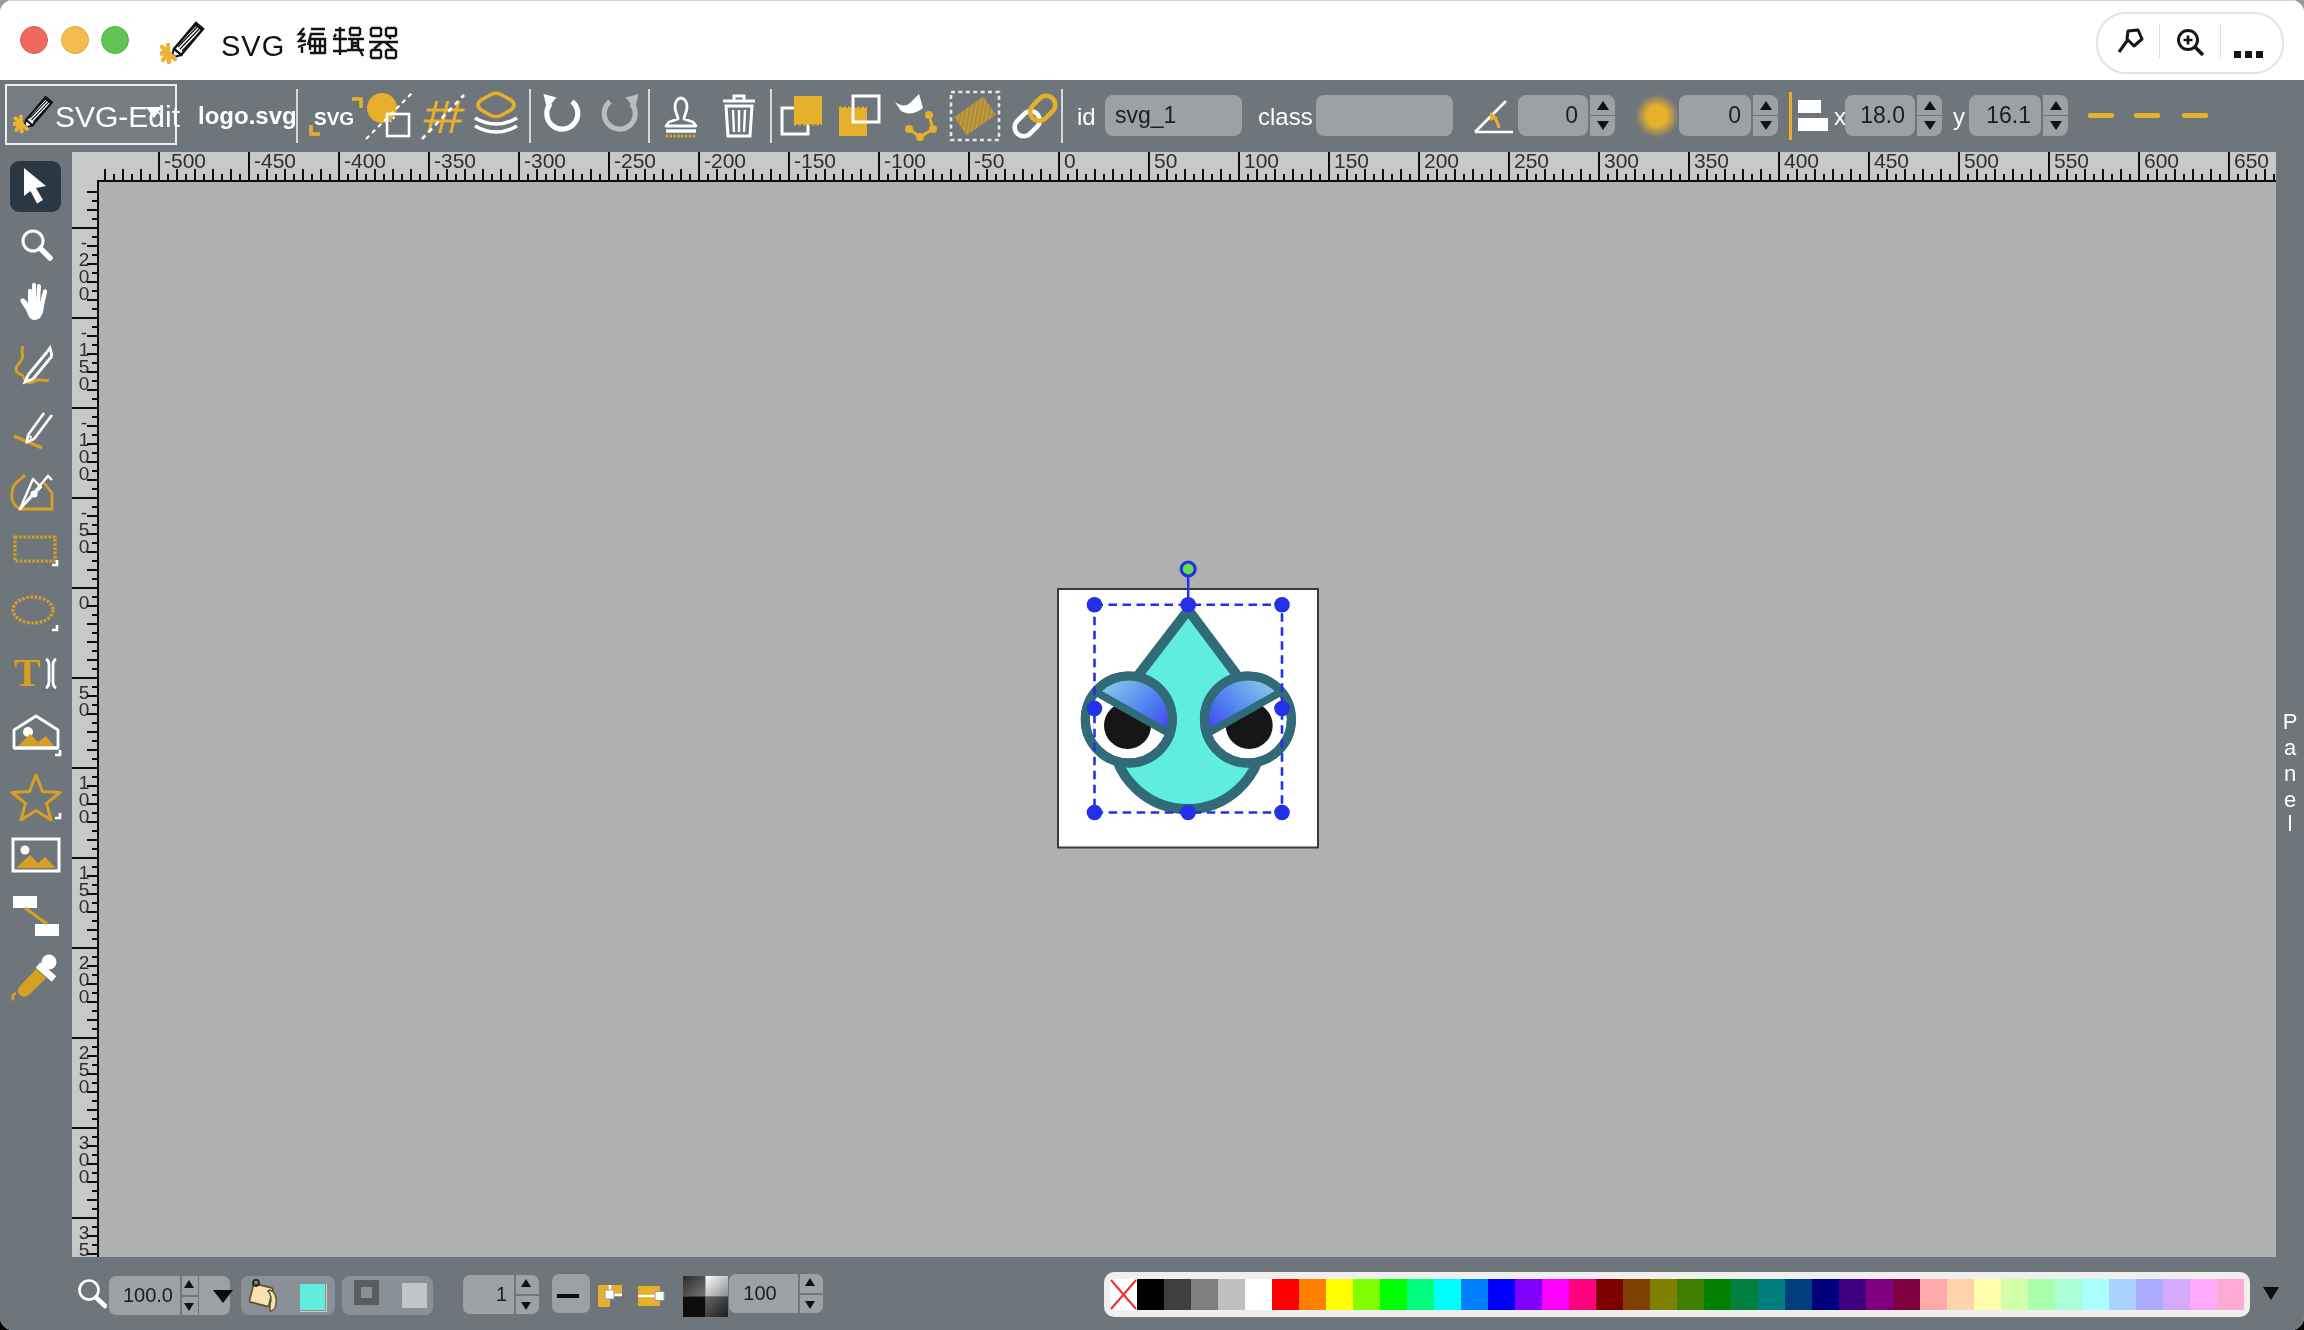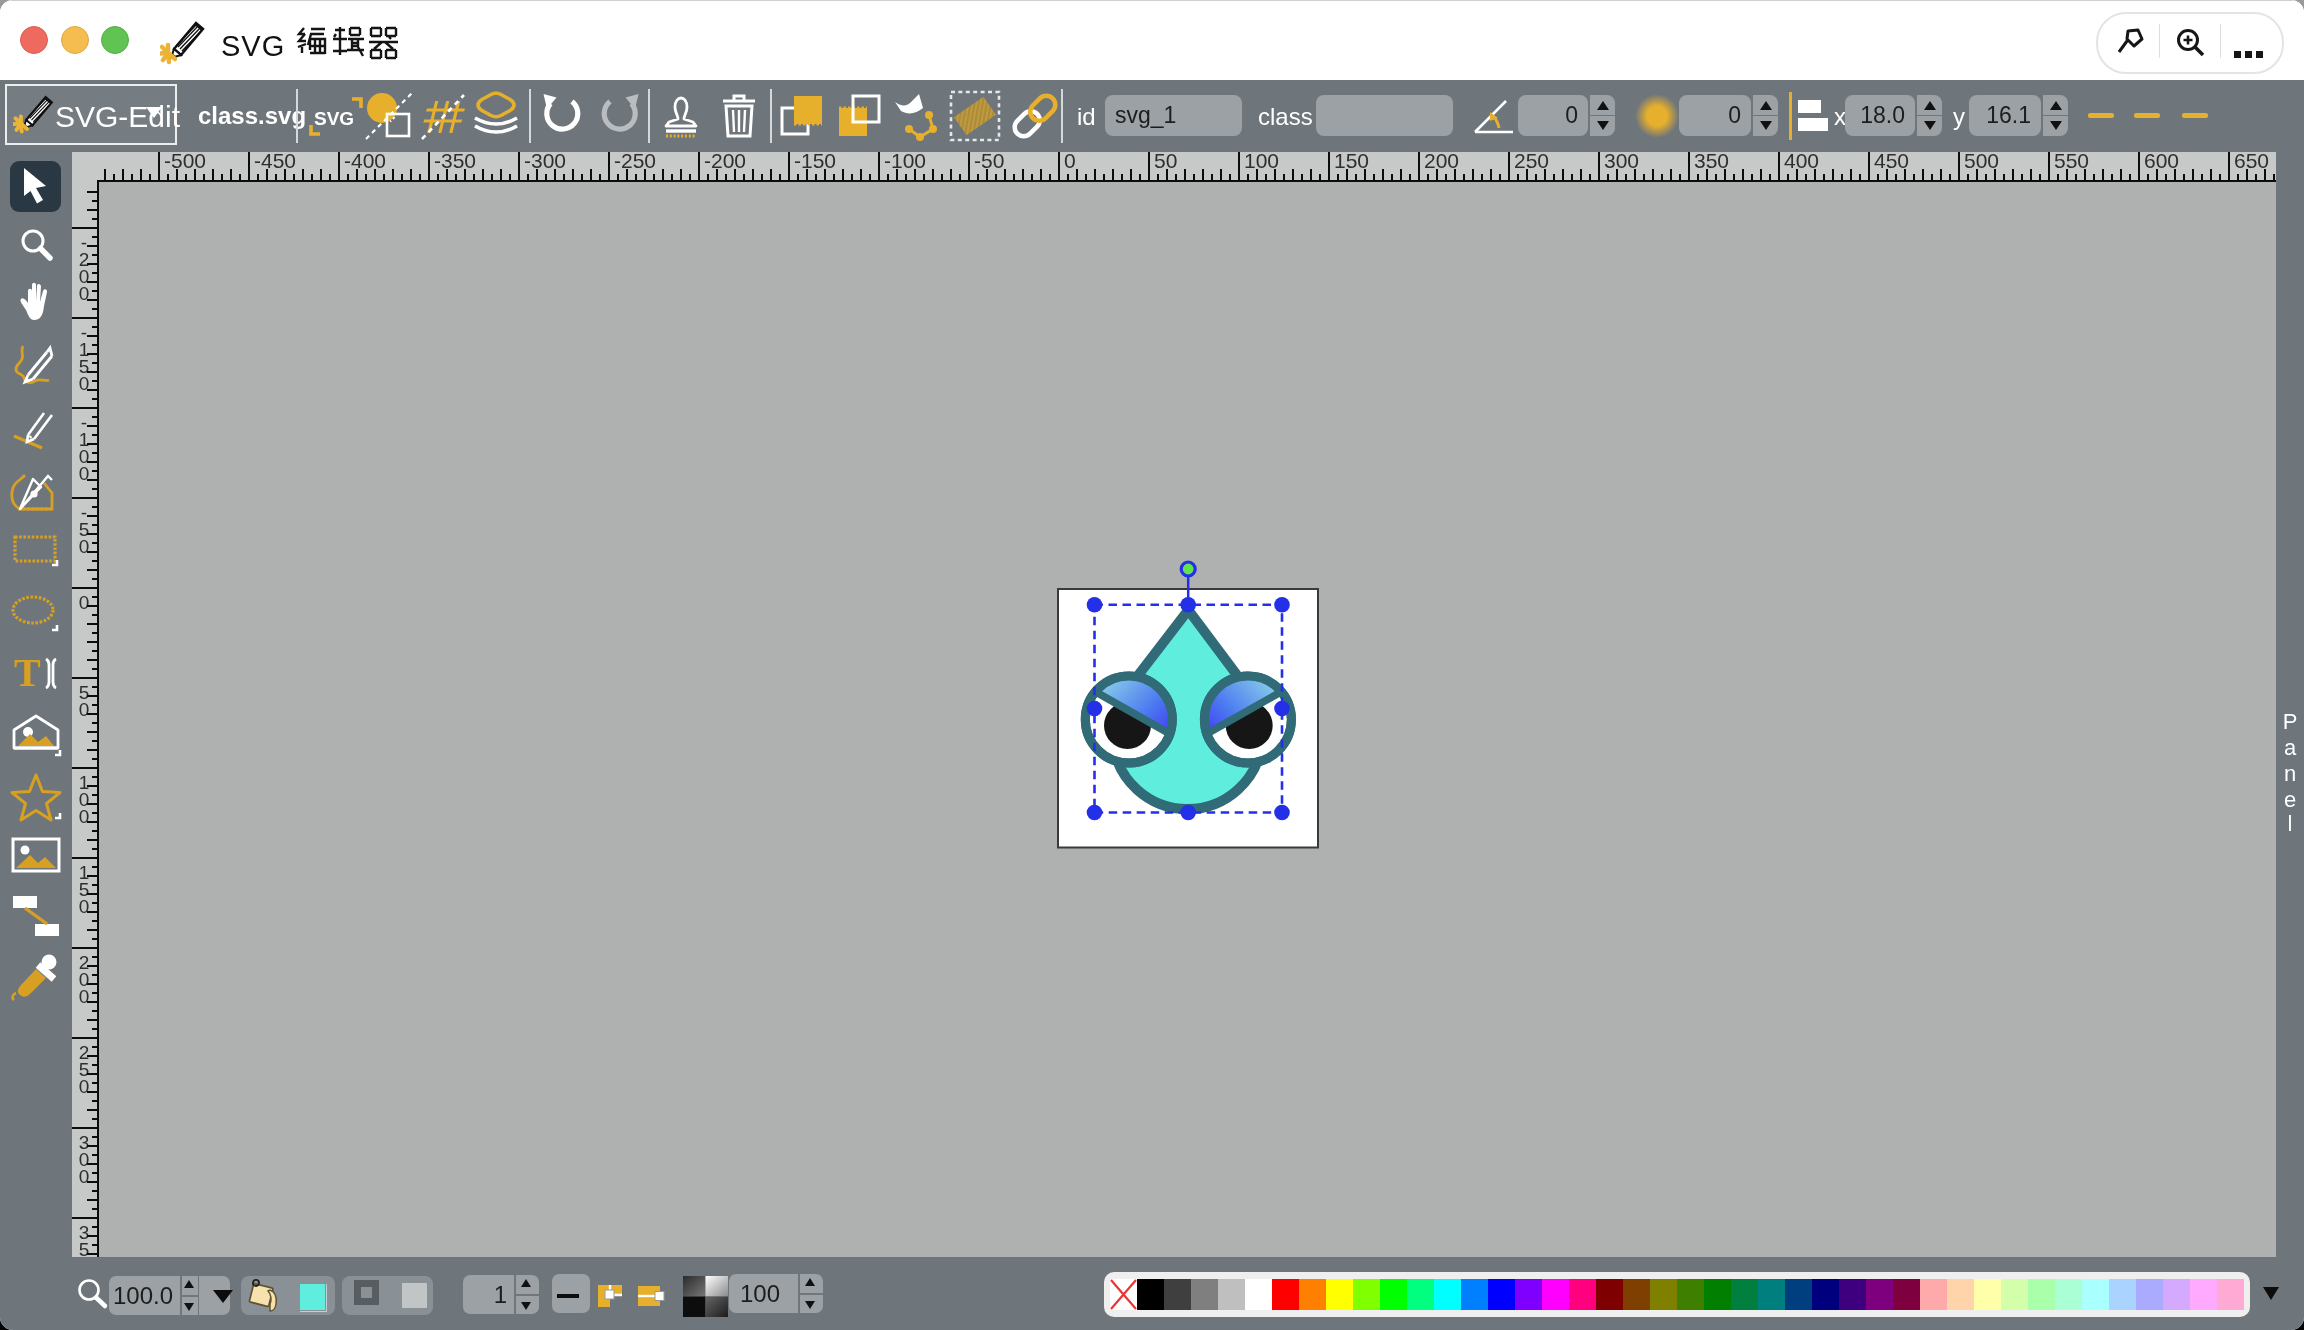--- a/index.html
+++ b/index.html
@@ -24,21 +24,21 @@
 .leftcol{position:absolute;left:0;top:0;width:72px;height:1105px;background:#6E757B}
 .tool{position:absolute;left:0;width:72px;height:56px}
 .rulx{position:absolute;left:72px;top:0;width:2204px;height:29px;background:#C7C8C8}
 .ruly{position:absolute;left:72px;top:0;width:27px;height:1105px;background:#C7C8C8}
 .rline-x{position:absolute;left:99px;top:27.5px;width:2177px;height:2px;background:#0c0c0c}
 .rline-y{position:absolute;left:97px;top:27.5px;width:2px;height:1077.5px;background:#0c0c0c}
 .wa{position:absolute;left:99px;top:29.5px;width:2177px;height:1075.5px;background:#AFB0B0}
 .pstrip{position:absolute;left:2276px;top:0;width:28px;height:1105px;background:#6E757B}
 .pstrip span{position:absolute;left:0;width:28px;text-align:center;color:#fff;font-size:22px}
 .bbar{position:absolute;left:0;top:1257px;width:2304px;height:73px;background:#6E757B}
-.bbox{position:absolute;background:#9BA1A5;border-radius:7px;color:#1d1d1d;font-size:24px}
+.bbox{position:absolute;background:#9BA1A5;border-radius:7px;color:#1d1d1d;font-size:20px}
 .group{position:absolute;top:7px;height:58px;background:#8A9196;border-radius:8px}
 .pal{position:absolute;left:1104px;top:15px;width:1146px;height:45px;background:#efefef;border-radius:10px}
 .pal .cell{position:absolute;top:7px;width:27px;height:31px}
 svg{display:block}
 </style></head>
 <body>
 <div class="cpatch" style="left:0;bottom:0"></div>
 <div class="cpatch" style="right:0;bottom:0"></div>
 <div class="win">
 
@@ -95,21 +95,21 @@
     </div>
   </div>
 
   <div class="mbar" id="mbar">
     <div class="abs" style="left:5px;top:4px;width:168px;height:57px;border:2px solid #eceeee;background:#757c82"></div>
     <svg class="abs" style="left:13px;top:10px" width="44" height="46" viewBox="0 0 48 52">
         <use href="#pencillogo"></use>
       </svg>
     <div class="abs" style="left:55px;top:20px;font-size:30px;color:#fff">SVG-Edit</div>
     <div class="abs" style="left:146px;top:27px;width:0;height:0;border-left:8px solid transparent;border-right:8px solid transparent;border-top:11px solid #fff"></div>
-    <div class="abs" style="left:198px;top:22px;font-size:24px;font-weight:bold;color:#fff">class.svg</div>
+    <div class="abs" style="left:198px;top:22px;font-size:24px;font-weight:bold;color:#fff">logo.svg</div>
     <div class="msep" style="left:296px"></div>
 
     <svg class="abs" style="left:308px;top:8px" width="56" height="56" viewBox="0 0 56 56">
       <path d="M3 37 L3 46 L12 46" stroke="#e7b02c" stroke-width="3.6" fill="none"></path>
       <path d="M44 11 L53 11 L53 20" stroke="#e7b02c" stroke-width="3.6" fill="none"></path>
       <text x="6" y="37" font-size="19" font-weight="bold" fill="#fff" font-family="Liberation Sans">SVG</text>
     </svg>
 
     <svg class="abs" style="left:361px;top:8px" width="56" height="56" viewBox="0 0 56 56">
       <circle cx="21" cy="20" r="15" fill="#e7b02c"></circle>

